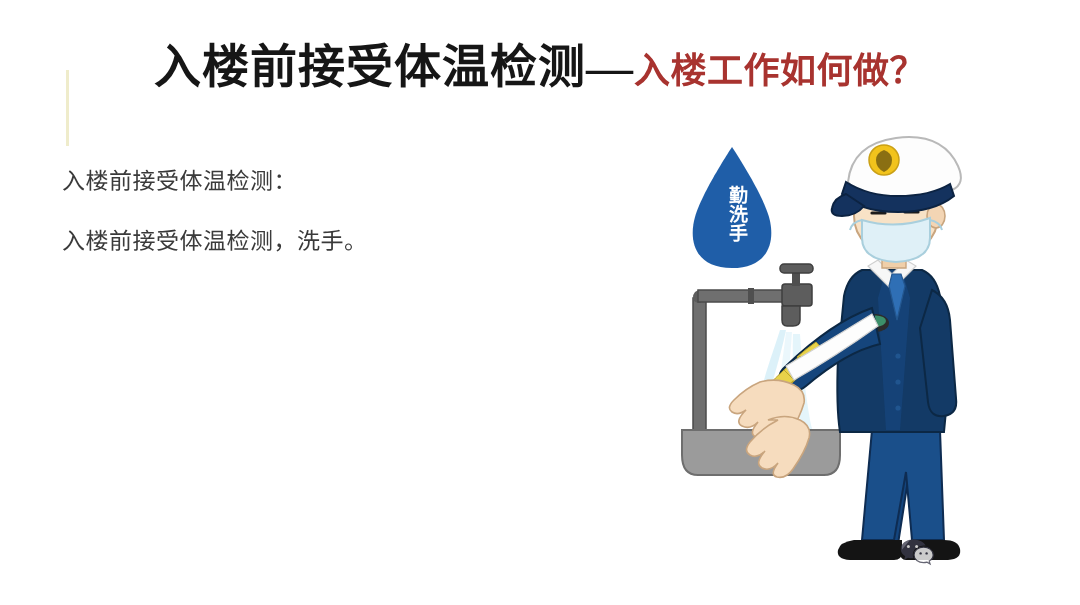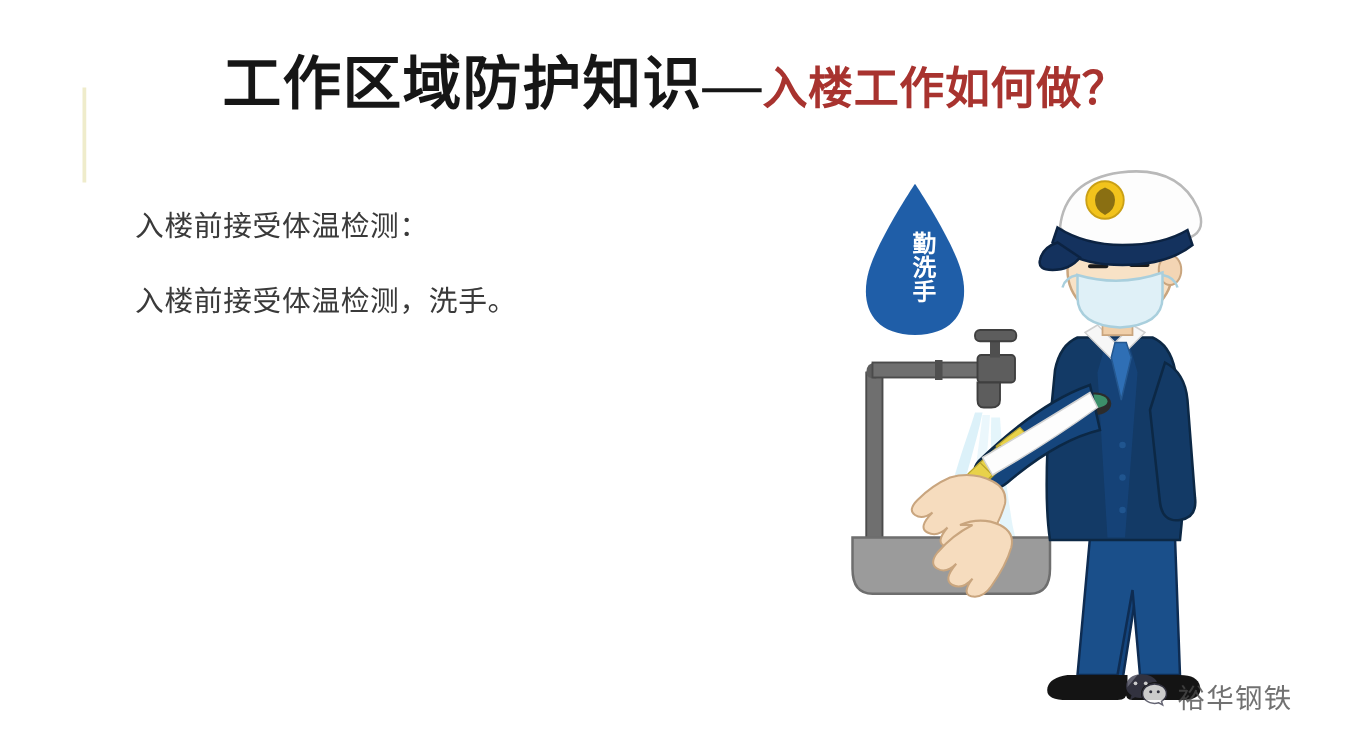--- a/index.html
+++ b/index.html
@@ -63,21 +63,20 @@
     width: 600px;
   }
   .body-line {
     font-family: "Liberation Sans", "DejaVu Sans", sans-serif;
     font-size: 23px;
     color: #3a3a3a;
     line-height: 1.0;
     margin-bottom: 37px;
     white-space: nowrap;
     letter-spacing: 0.5px;
-    margin-left: 46px;
   }
   .body-line:last-child { margin-bottom: 0; }
 
   
   .illustration {
     position: absolute;
     left: 640px;
     top: 120px;
     width: 400px;
     height: 470px;
@@ -122,21 +121,21 @@
   }
 </style>
 </head>
 <body>
 
 <div id="slide">
 
   <div class="accent-rule"></div>
 
   <div class="title-block">
-    <span class="title-main">工作区域防护知识—</span><span class="title-accent">入楼工作如何做？</span>
+    <span class="title-main">入楼前接受体温检测—</span><span class="title-accent">入楼工作如何做？</span>
   </div>
 
   <div class="body-copy">
     <div class="body-line">入楼前接受体温检测：</div>
     <div class="body-line">入楼前接受体温检测，洗手。</div>
   </div>
 
   <div class="illustration">
     <svg width="400" height="470" viewBox="0 0 400 470" xmlns="http://www.w3.org/2000/svg">
 
@@ -264,16 +263,15 @@
 
         <path d="M12.5 1.4 C5.9 1.4 0.8 5.7 0.8 10.9 c0 3 1.7 5.6 4.4 7.3 l-1.1 3.5 l3.9 -2.0 c1.4 0.4 2.9 0.6 4.5 0.6 c0.4 0 0.8 0 1.2 -0.05 C13 19.1 12.8 18 12.8 16.9 c0 -5.2 5.2 -9.3 11.6 -9.3 c0.4 0 0.8 0 1.2 0.05 C24.4 4.1 19.1 1.4 12.5 1.4 Z" fill="#3b3b4c"></path>
         <circle cx="8.4" cy="8.6" r="1.5" fill="#ffffff"></circle>
         <circle cx="16.6" cy="8.6" r="1.5" fill="#ffffff"></circle>
 
         <path d="M33.2 16.9 c0 -4.3 -4.3 -7.8 -9.6 -7.8 c-5.3 0 -9.6 3.5 -9.6 7.8 c0 4.3 4.3 7.8 9.6 7.8 c1.2 0 2.3 -0.2 3.4 -0.5 l3.1 1.7 l-0.9 -2.8 C31.5 21.6 33.2 19.4 33.2 16.9 Z" fill="#ffffff" stroke="#3b3b4c" stroke-width="1.2"></path>
         <circle cx="20.6" cy="15.4" r="1.2" fill="#3b3b4c"></circle>
         <circle cx="26.6" cy="15.4" r="1.2" fill="#3b3b4c"></circle>
       </svg>
     </span>
-    <span class="wm-text">裕华钢铁</span>
   </div>
 
 </div>
 
 </body></html>

